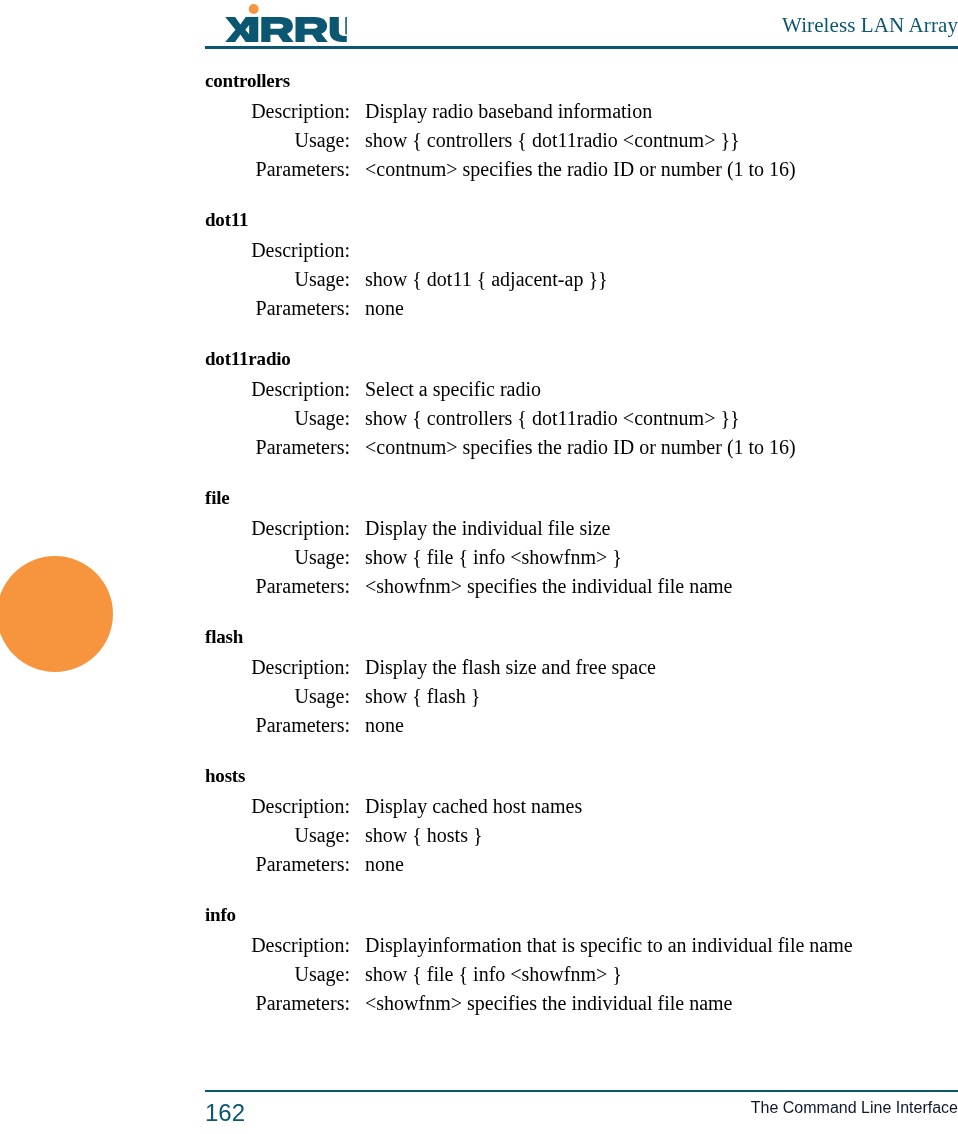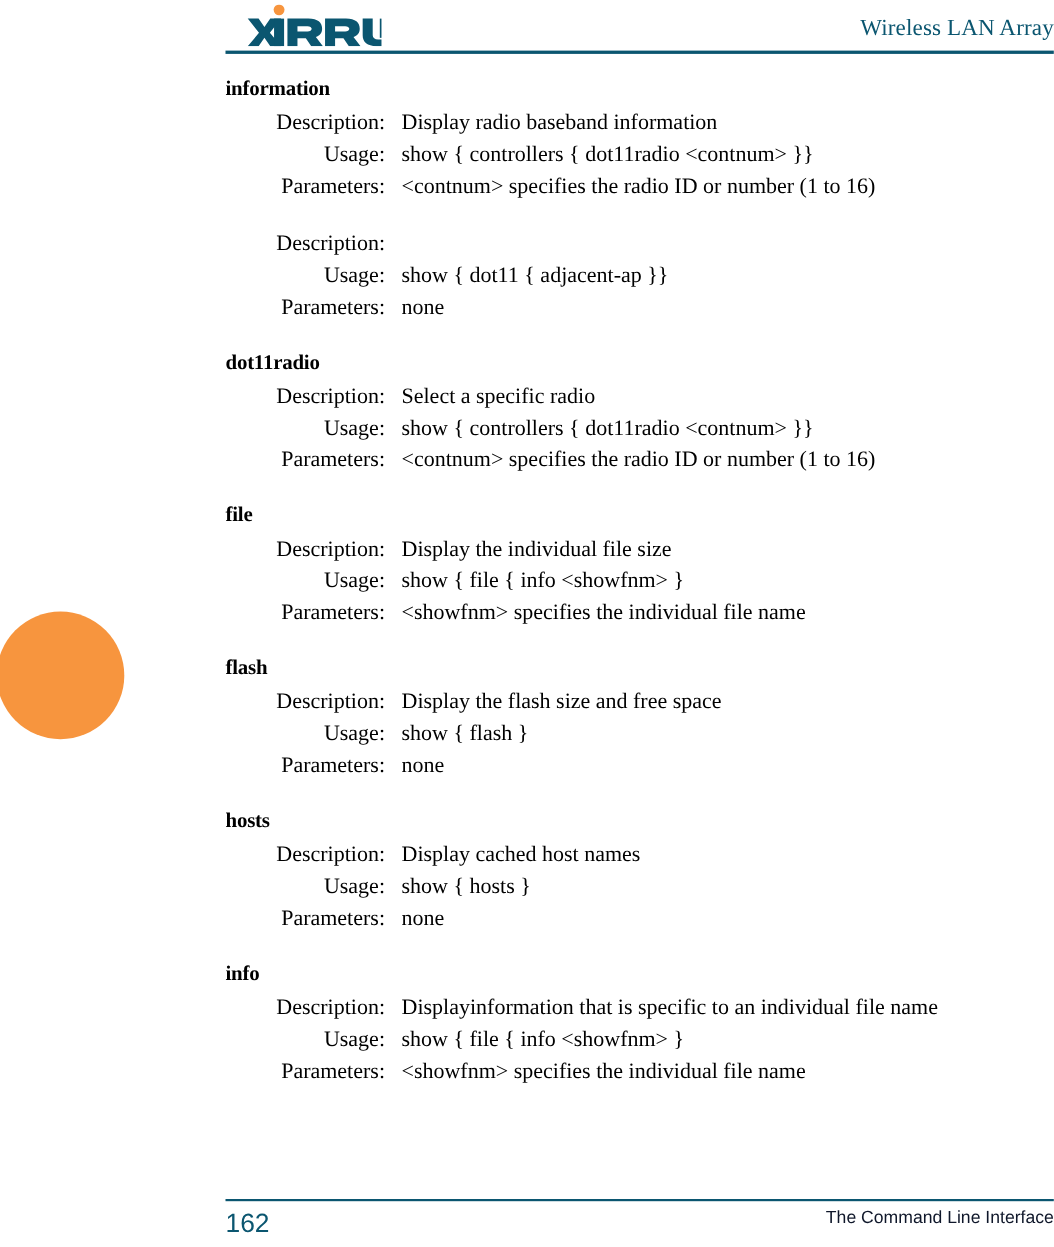--- a/index.html
+++ b/index.html
@@ -174,38 +174,39 @@
   </svg>
 
   <div class="header-title">Wireless LAN Array</div>
 
   <div class="header-rule"></div>
 </div>
 
 <div class="content">
 
   <div class="cmd-section">
-    <div class="cmd-name">information</div>
+    <div class="cmd-name">controllers</div>
     <div class="cmd-rows">
       <div class="cmd-row">
         <div class="cmd-label">Description:</div>
         <div class="cmd-value">Display radio baseband information</div>
       </div>
       <div class="cmd-row">
         <div class="cmd-label">Usage:</div>
         <div class="cmd-value">show { controllers { dot11radio &lt;contnum&gt; }}</div>
       </div>
       <div class="cmd-row">
         <div class="cmd-label">Parameters:</div>
         <div class="cmd-value">&lt;contnum&gt; specifies the radio ID or number (1 to 16)</div>
       </div>
     </div>
   </div>
 
   <div class="cmd-section">
+    <div class="cmd-name">dot11</div>
     <div class="cmd-rows">
       <div class="cmd-row">
         <div class="cmd-label">Description:</div>
       </div>
       <div class="cmd-row">
         <div class="cmd-label">Usage:</div>
         <div class="cmd-value">show { dot11 { adjacent-ap }}</div>
       </div>
       <div class="cmd-row">
         <div class="cmd-label">Parameters:</div>

